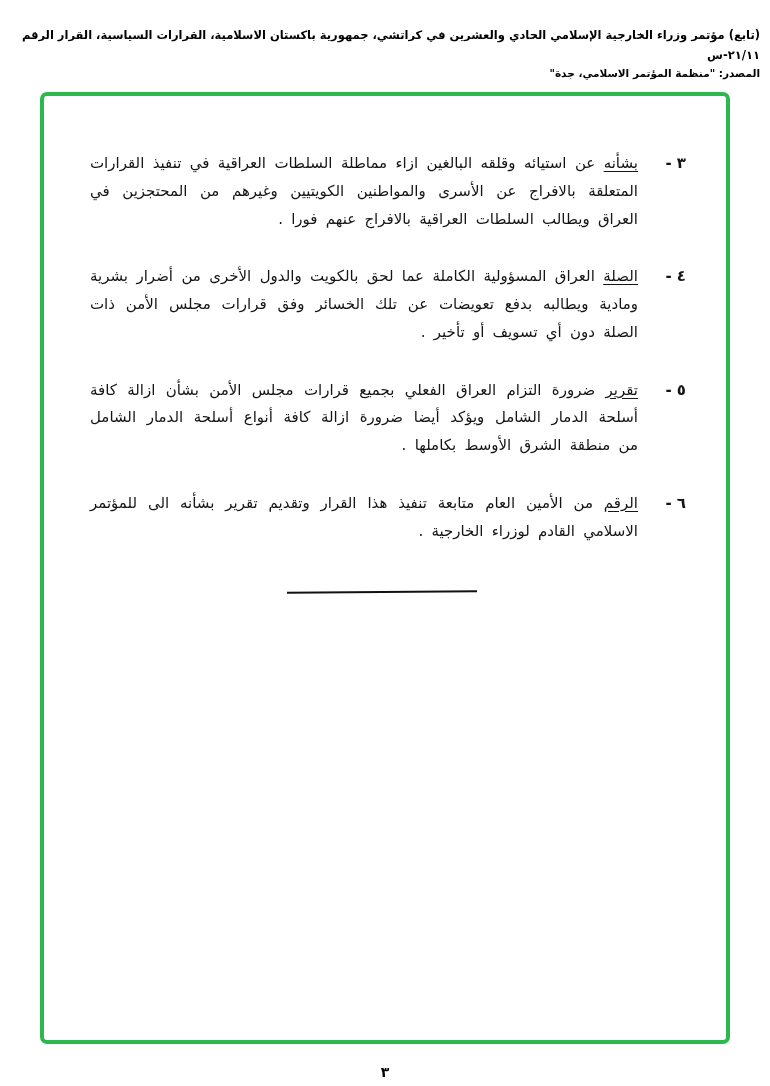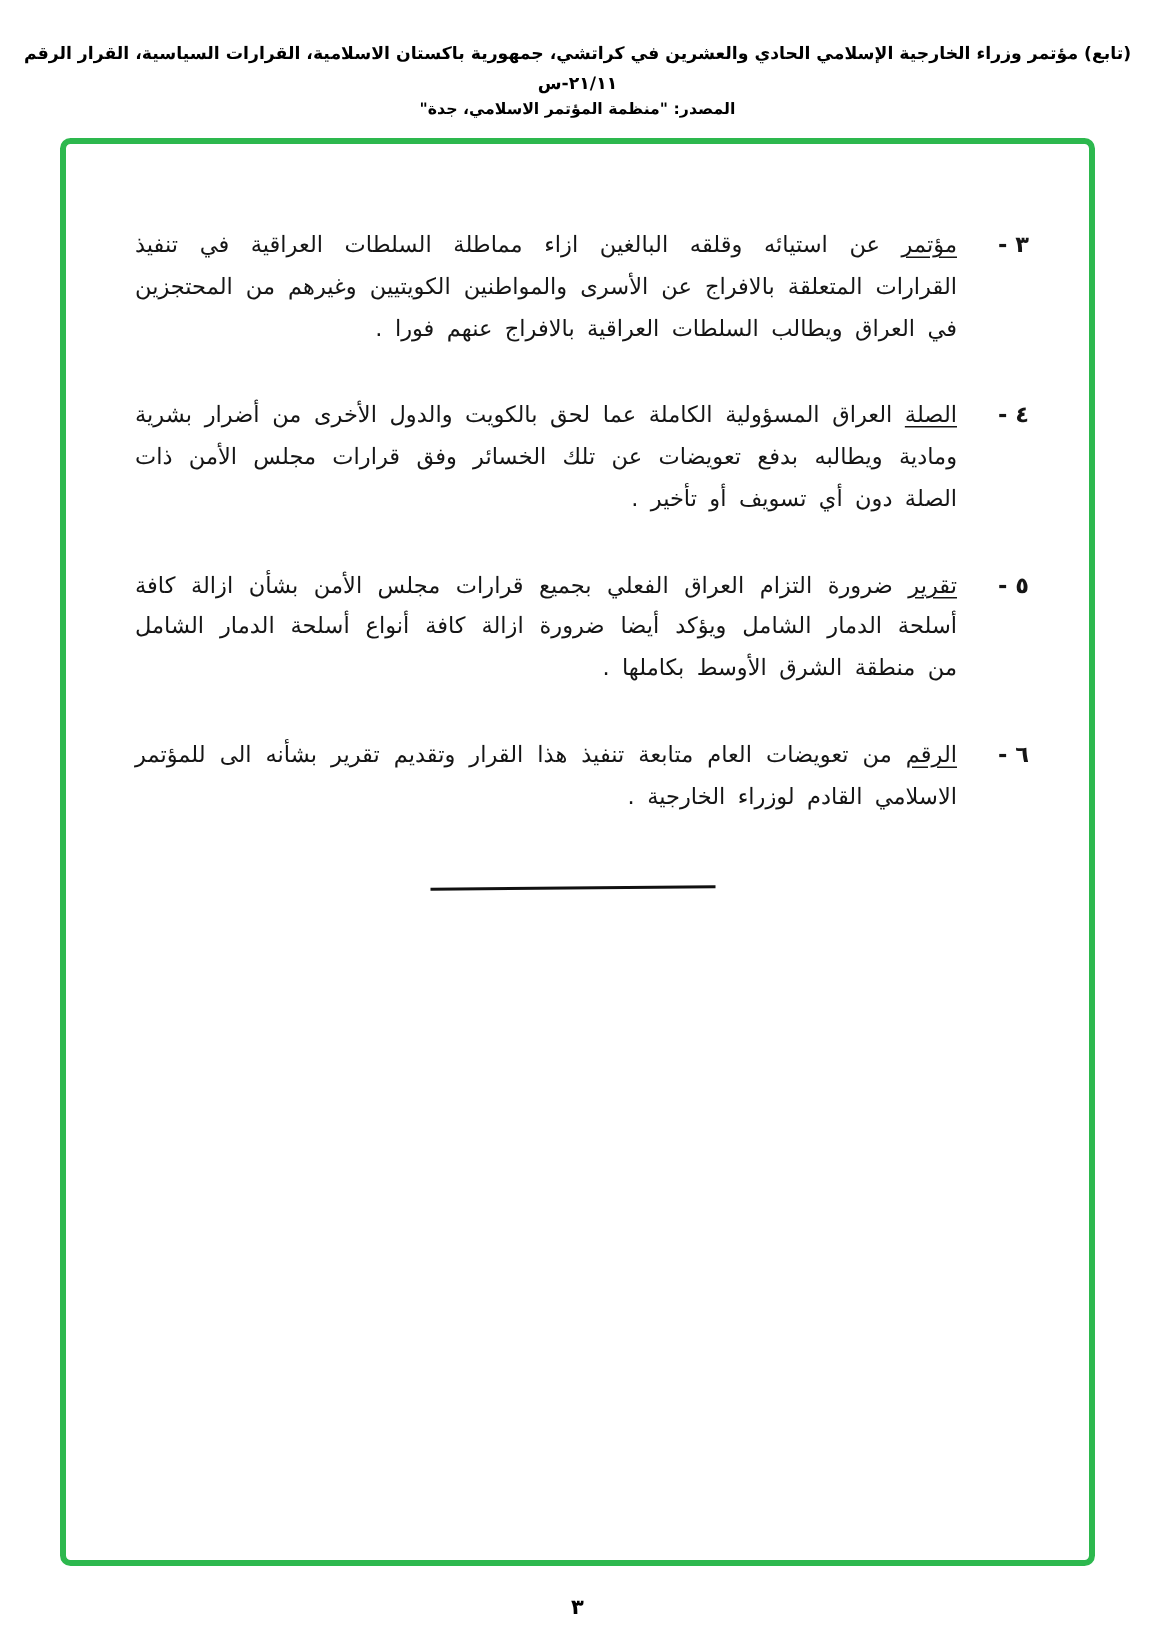--- a/index.html
+++ b/index.html
@@ -9,21 +9,20 @@
     font-family: "DejaVu Sans", sans-serif;
     color: #111111;
   }
   body { position: relative; overflow: hidden; }
 
   .scan-page { position: absolute; inset: 0; background: #ffffff; }
 
   .doc-header {
     position: absolute;
     top: 26px; left: 10px; right: 10px;
-    text-align: center;
     direction: rtl;
     font-weight: bold;
     color: #000000;
   }
   .doc-header .line1 { font-size: 11.5px; line-height: 1.7; }
   .doc-header .line2 { font-size: 10.5px; line-height: 1.7; }
 
   .green-frame {
     position: absolute;
     left: 40px; top: 92px;
@@ -86,36 +85,36 @@
   <div class="doc-header">
     <div class="line1">(تابع) مؤتمر وزراء الخارجية الإسلامي الحادي والعشرين في كراتشي، جمهورية باكستان الاسلامية، القرارات السياسية، القرار الرقم ٢١/١١-س</div>
     <div class="line2">المصدر: "منظمة المؤتمر الاسلامي، جدة"</div>
   </div>
 
   <div class="green-frame">
     <div class="frame-content">
 
       <div class="para">
         <span class="num">٣ -</span>
-        <span class="txt"><span class="lead">مؤتمر</span><span> عن استيائه وقلقه البالغين ازاء مماطلة السلطات العراقية في تنفيذ القرارات المتعلقة بالافراج عن الأسرى والمواطنين الكويتيين وغيرهم من المحتجزين في العراق ويطالب السلطات العراقية بالافراج عنهم فورا .</span></span>
+        <span class="txt"><span class="lead">بشأنه</span><span> عن استيائه وقلقه البالغين ازاء مماطلة السلطات العراقية في تنفيذ القرارات المتعلقة بالافراج عن الأسرى والمواطنين الكويتيين وغيرهم من المحتجزين في العراق ويطالب السلطات العراقية بالافراج عنهم فورا .</span></span>
       </div>
 
       <div class="para">
         <span class="num">٤ -</span>
         <span class="txt"><span class="lead">الصلة</span><span> العراق المسؤولية الكاملة عما لحق بالكويت والدول الأخرى من أضرار بشرية ومادية ويطالبه بدفع تعويضات عن تلك الخسائر وفق قرارات مجلس الأمن ذات الصلة دون أي تسويف أو تأخير .</span></span>
       </div>
 
       <div class="para">
         <span class="num">٥ -</span>
         <span class="txt"><span class="lead">تقرير</span><span> ضرورة التزام العراق الفعلي بجميع قرارات مجلس الأمن بشأن ازالة كافة أسلحة الدمار الشامل ويؤكد أيضا ضرورة ازالة كافة أنواع أسلحة الدمار الشامل من منطقة الشرق الأوسط بكاملها .</span></span>
       </div>
 
       <div class="para">
         <span class="num">٦ -</span>
-        <span class="txt"><span class="lead">الرقم</span><span> من تعويضات العام متابعة تنفيذ هذا القرار وتقديم تقرير بشأنه الى للمؤتمر الاسلامي القادم لوزراء الخارجية .</span></span>
+        <span class="txt"><span class="lead">الرقم</span><span> من الأمين العام متابعة تنفيذ هذا القرار وتقديم تقرير بشأنه الى للمؤتمر الاسلامي القادم لوزراء الخارجية .</span></span>
       </div>
 
       <div class="divider"></div>
 
     </div>
   </div>
 
   <div class="page-number">٣</div>
 
 </div>

